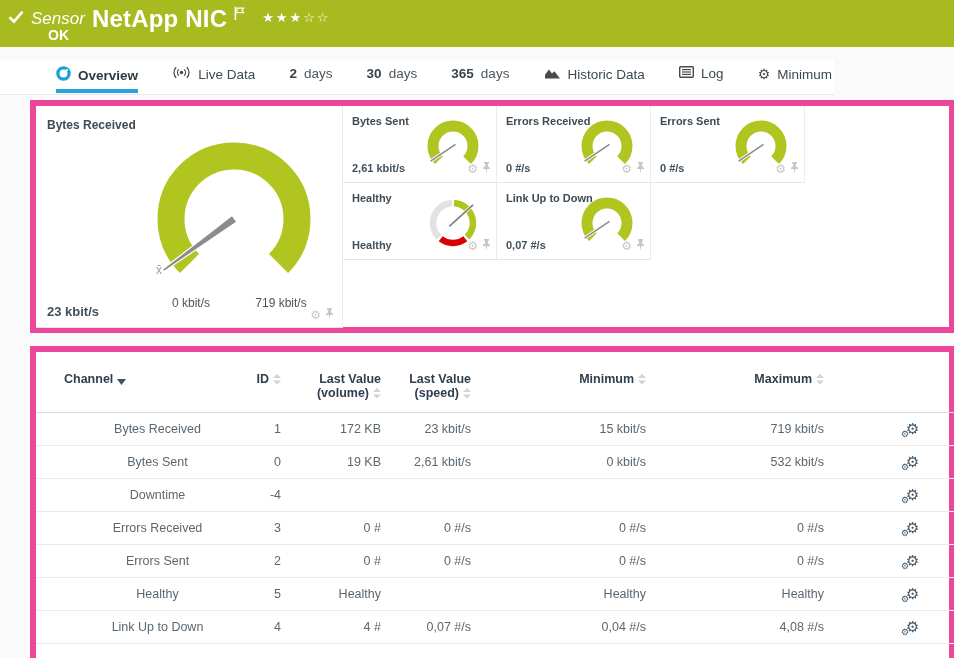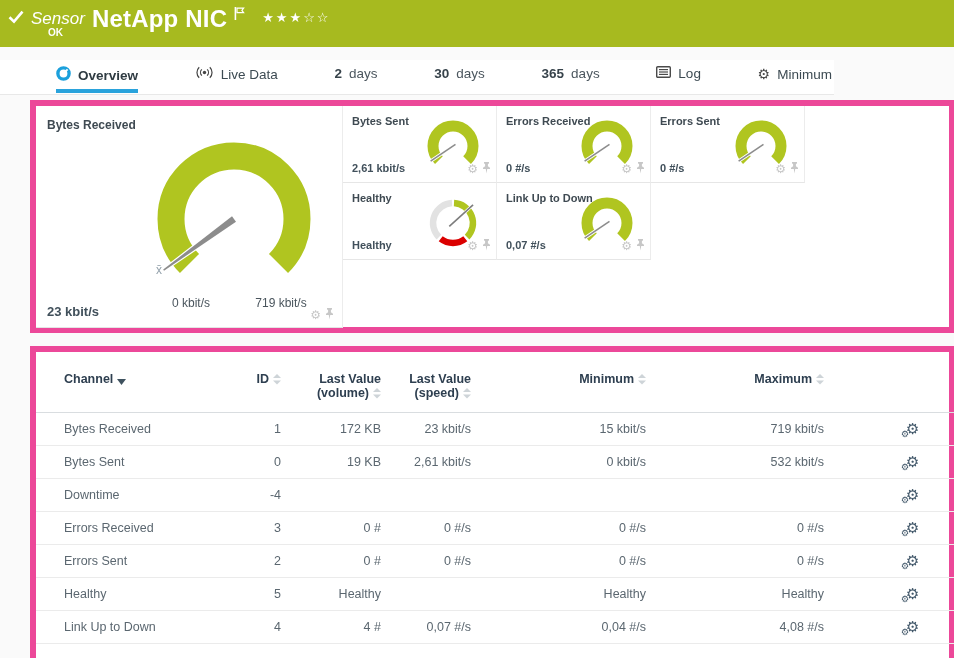--- a/index.html
+++ b/index.html
@@ -7,21 +7,21 @@
   body { font-family:"Liberation Sans", sans-serif; }
   #screen { position:relative; width:954px; height:658px; overflow:hidden; background:#fafafa; }
 
   
   .hdr { position:absolute; top:0; left:0; width:954px; height:47px; background:#a7ba1f; color:#fff; }
   .hdr-line1 { display:flex; align-items:center; padding:5px 1px 0 8px; gap:7px; }
   .hdr-kind { font-style:italic; font-size:17px; }
   .hdr-name { font-weight:bold; font-size:24px; letter-spacing:.2px; }
   .hdr-flag { margin-top:-8px; }
   .hdr-stars { font-family:"DejaVu Sans", sans-serif; font-size:13px; letter-spacing:2px; margin-left:10px; margin-top:-4px; }
-  .hdr-status { position:absolute; top:27px; left:48px; font-size:10px; font-weight:bold; }
+  .hdr-status { position:absolute; top:27px; left:48px; font-size:14px; font-weight:bold; }
 
   
   .tabs { position:absolute; top:60px; left:0; width:834px; height:35px; display:flex; align-items:flex-start;
           padding:6px 2px 0 56px; justify-content:space-between; border-bottom:1px solid #e8e8e8; background:#fff; }
   .tab { display:flex; align-items:center; gap:7px; font-size:13.5px; color:#3c4a52; padding-bottom:9px; cursor:pointer; white-space:nowrap; }
   .tab b { font-weight:bold; color:#37434b; }
   .tab .days { color:#4b565e; }
   .tab.active { color:#2f3b42; font-weight:bold; border-bottom:4px solid #2aa3dc; padding-bottom:5px; }
   .glyph { font-family:"DejaVu Sans", sans-serif; font-style:normal; }
 
@@ -49,21 +49,21 @@
   .smallcell svg.gauge-sm { position:absolute; right:13px; top:9px; }
   .smallcell .cellicons { right:5px; bottom:4px; }
 
   
   table { border-collapse:collapse; table-layout:fixed; width:923px; font-size:12.5px; }
   col.c-channel{width:215px;} col.c-id{width:30px;} col.c-vol{width:100px;} col.c-speed{width:90px;}
   col.c-min{width:175px;} col.c-max{width:178px;} col.c-act{width:135px;}
   thead td { padding-top:20px; padding-bottom:10px; border-bottom:1px solid #d9dde0; color:#2e3f50; font-weight:bold; vertical-align:top; }
   td { color:#5b6770; }
   tbody td { height:33px; border-bottom:1px solid #ebebeb; }
-  .al { text-align:left; padding-left:28px; }
+  .al { text-align:center; padding-left:28px; }
   .ar { text-align:right; }
   .hcell { display:flex; align-items:flex-start; justify-content:flex-end; gap:4px; }
   .hcell.left { justify-content:flex-start; }
   .sorticon { margin-top:2px; }
   .rowgear { position:relative; display:inline-block; font-family:"DejaVu Sans", sans-serif; color:#42586a; font-size:15px; line-height:1; margin-left:82px; cursor:pointer; }
   .rowgear .g2 { position:absolute; left:-5px; bottom:-2px; font-size:9px; }
 </style>
 </head>
 <body>
 
@@ -115,20 +115,28 @@
       <b>2</b>
         <span class="days">days</span>
     </div>
     <div class="tab">
       <b>30</b>
         <span class="days">days</span>
     </div>
     <div class="tab">
       <b>365</b>
         <span class="days">days</span>
+    </div>
+    <div class="tab">
+      <span>
+        <svg width="17" height="13" viewBox="0 0 17 13">
+          <path d="M1 12.5 V8.8 L5 3.6 L8 7.6 L10.4 5.2 L16 12.5 Z" fill="#4a4a4a"></path>
+        </svg>
+      </span>
+      <span>Historic Data</span>
     </div>
     <div class="tab">
       <span>
         <svg width="15" height="12" viewBox="0 0 15 12">
           <rect x="0.7" y="0.7" width="13.6" height="10.6" rx="1" fill="none" stroke="#4a4a4a" stroke-width="1.4"></rect>
           <line x1="3" y1="3.6" x2="12" y2="3.6" stroke="#4a4a4a" stroke-width="1.2"></line>
           <line x1="3" y1="6" x2="12" y2="6" stroke="#4a4a4a" stroke-width="1.2"></line>
           <line x1="3" y1="8.4" x2="12" y2="8.4" stroke="#4a4a4a" stroke-width="1.2"></line>
         </svg>
       </span>

